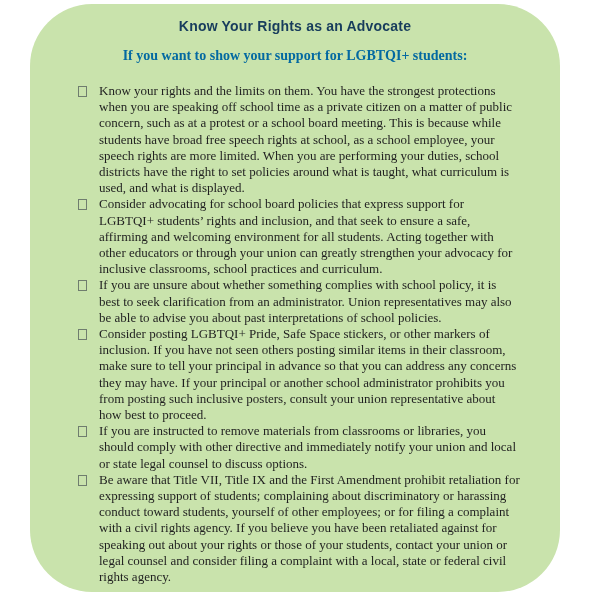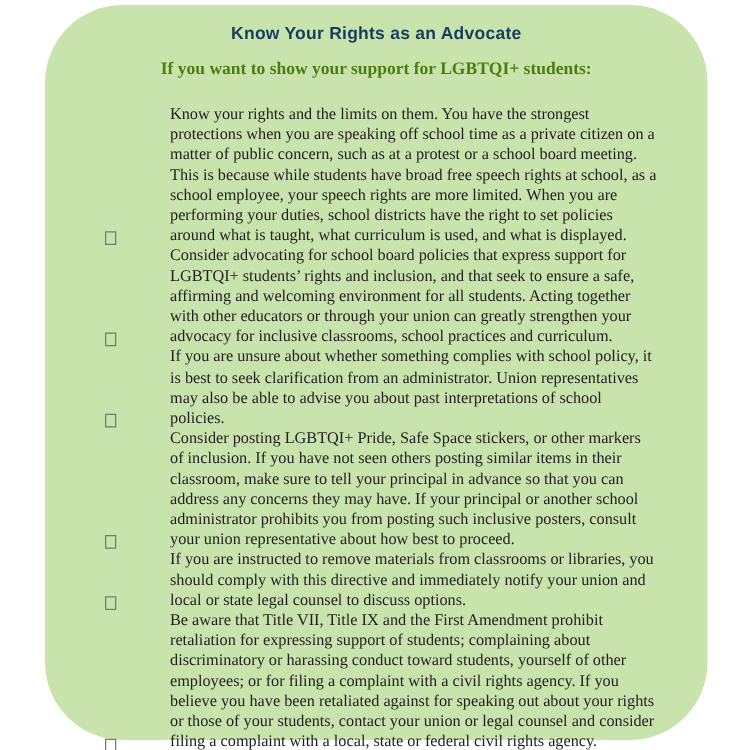--- a/index.html
+++ b/index.html
@@ -12,21 +12,21 @@
   }
   .page {
     position: relative;
     width: 600px;
     height: 600px;
     background: #ffffff;
     overflow: hidden;
   }
   .card {
     position: absolute;
-    left: 36px;
+    left: 30px;
     top: 4px;
     width: 530px;
     height: 588px;
     background: #c9e3ac;
     border-radius: 62px;
     box-sizing: border-box;
     padding-top: 13px;
   }
   .title {
     margin: 0;
@@ -38,31 +38,30 @@
     letter-spacing: 0.2px;
     color: #173c5c;
   }
   .subtitle {
     margin: 12px 0 0 0;
     text-align: center;
     font-family: "Liberation Serif", serif;
     font-weight: bold;
     font-size: 14px;
     line-height: 18px;
-    color: #4d7c0f;
+    color: #0369a1;
   }
   .rights-list {
     list-style: none;
     margin: 18px 0 0 0;
     padding: 0 40px 0 48px;
   }
   .rights-list li {
     display: flex;
-    align-items: flex-end;
-    gap: 31px;
+    align-items: flex-start;
   }
   .sq {
     flex: none;
     width: 7px;
     height: 9px;
     border: 1px solid #6f7d6e;
     margin-top: 3px;
     margin-right: 12px;
     background: transparent;
   }
@@ -92,21 +91,21 @@
       <li>
         <span class="sq"></span>
         <span class="item-text">If you are unsure about whether something complies with school policy, it is best to seek clarification from an administrator. Union representatives may also be able to advise you about past interpretations of school policies.</span>
       </li>
       <li>
         <span class="sq"></span>
         <span class="item-text">Consider posting LGBTQI+ Pride, Safe Space stickers, or other markers of inclusion. If you have not seen others posting similar items in their classroom, make sure to tell your principal in advance so that you can address any concerns they may have. If your principal or another school administrator prohibits you from posting such inclusive posters, consult your union representative about how best to proceed.</span>
       </li>
       <li>
         <span class="sq"></span>
-        <span class="item-text">If you are instructed to remove materials from classrooms or libraries, you should comply with this directive and immediately notify your union and local or state legal counsel to discuss options.</span>
+        <span class="item-text">If you are instructed to remove materials from classrooms or libraries, you should comply with other directive and immediately notify your union and local or state legal counsel to discuss options.</span>
       </li>
       <li>
         <span class="sq"></span>
         <span class="item-text">Be aware that Title VII, Title IX and the First Amendment prohibit retaliation for expressing support of students; complaining about discriminatory or harassing conduct toward students, yourself of other employees; or for filing a complaint with a civil rights agency. If you believe you have been retaliated against for speaking out about your rights or those of your students, contact your union or legal counsel and consider filing a complaint with a local, state or federal civil rights agency.</span>
       </li>
     </ul>
   </div>
 </div>
 
 </body></html>

